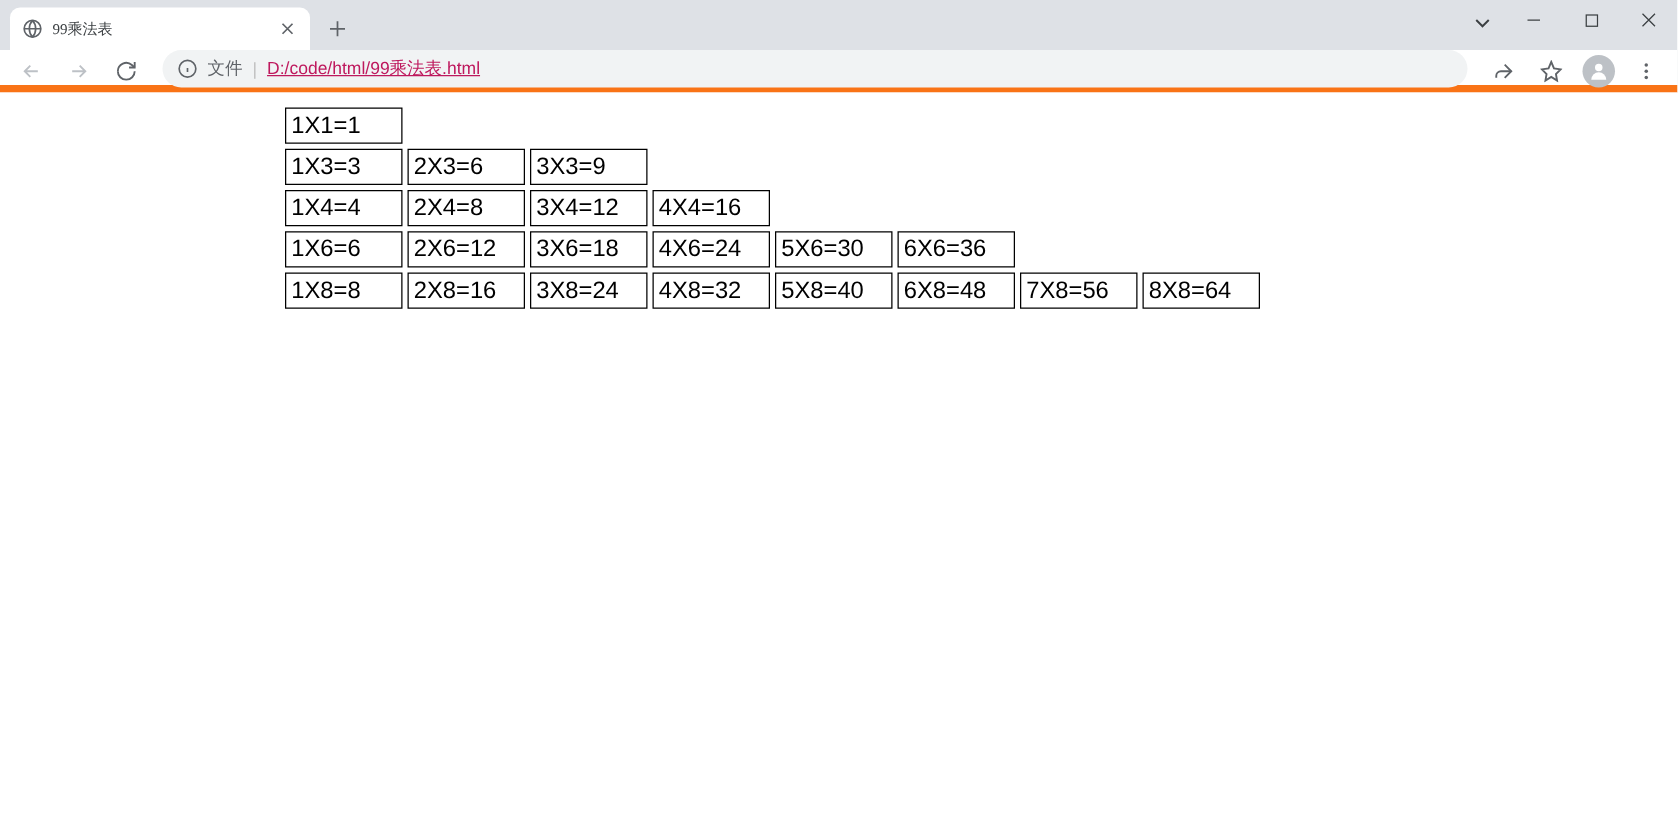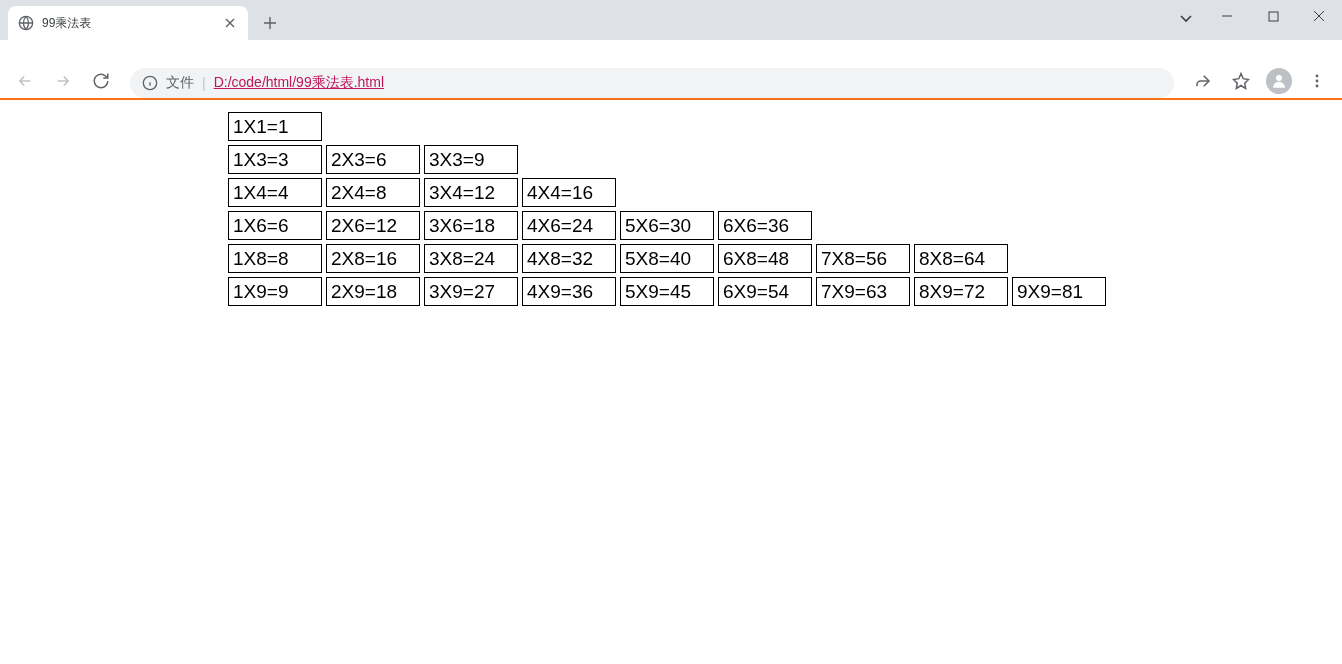--- a/index.html
+++ b/index.html
@@ -16,20 +16,21 @@
       background: #dee1e6;
       width: 100%;
     }
 
     .tab-strip {
       display: flex;
       align-items: flex-end;
       height: 40px;
       padding-left: 8px;
       position: relative;
+      font-family: Liberation Serif, serif;
     }
 
     .tab {
       display: flex;
       align-items: center;
       background: #ffffff;
       height: 34px;
       min-width: 240px;
       border-radius: 8px 8px 0 0;
       padding: 0 10px;
@@ -103,26 +104,26 @@
       width: 32px;
       height: 24px;
       display: flex;
       align-items: center;
       justify-content: center;
       color: #3c4043;
     }
 
     .toolbar {
       background: #ffffff;
-      height: 60px;
-      display: flex;
-      align-items: flex-end;
+      height: 34px;
+      display: flex;
+      align-items: flex-start;
       padding: 0 8px;
       gap: 4px;
-      border-bottom: 2px solid #f97316;
+      border-bottom: 6px solid #f97316;
     }
 
     .nav-btn {
       width: 34px;
       height: 34px;
       display: flex;
       align-items: center;
       justify-content: center;
       color: #5f6368;
       border-radius: 50%;
@@ -341,25 +342,14 @@
       <div class="mult-row">
         <div class="mult-cell">1X8=8</div>
         <div class="mult-cell">2X8=16</div>
         <div class="mult-cell">3X8=24</div>
         <div class="mult-cell">4X8=32</div>
         <div class="mult-cell">5X8=40</div>
         <div class="mult-cell">6X8=48</div>
         <div class="mult-cell">7X8=56</div>
         <div class="mult-cell">8X8=64</div>
       </div>
-      <div class="mult-row">
-        <div class="mult-cell">1X9=9</div>
-        <div class="mult-cell">2X9=18</div>
-        <div class="mult-cell">3X9=27</div>
-        <div class="mult-cell">4X9=36</div>
-        <div class="mult-cell">5X9=45</div>
-        <div class="mult-cell">6X9=54</div>
-        <div class="mult-cell">7X9=63</div>
-        <div class="mult-cell">8X9=72</div>
-        <div class="mult-cell">9X9=81</div>
-      </div>
     </div>
 </div>
 
 </body></html>

